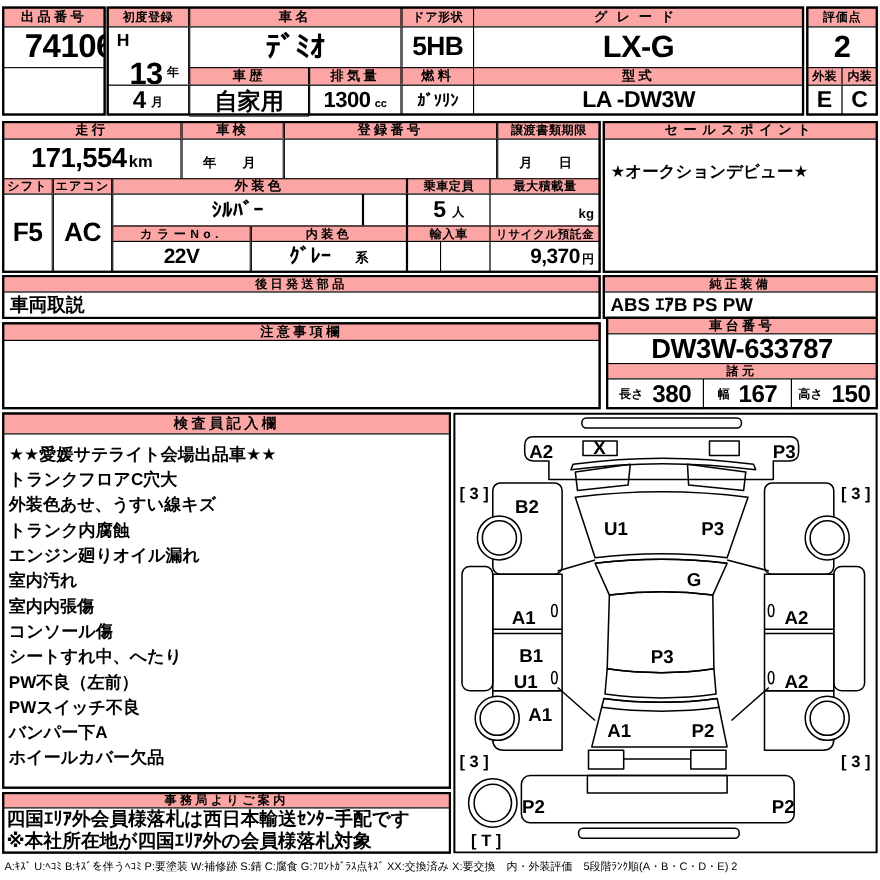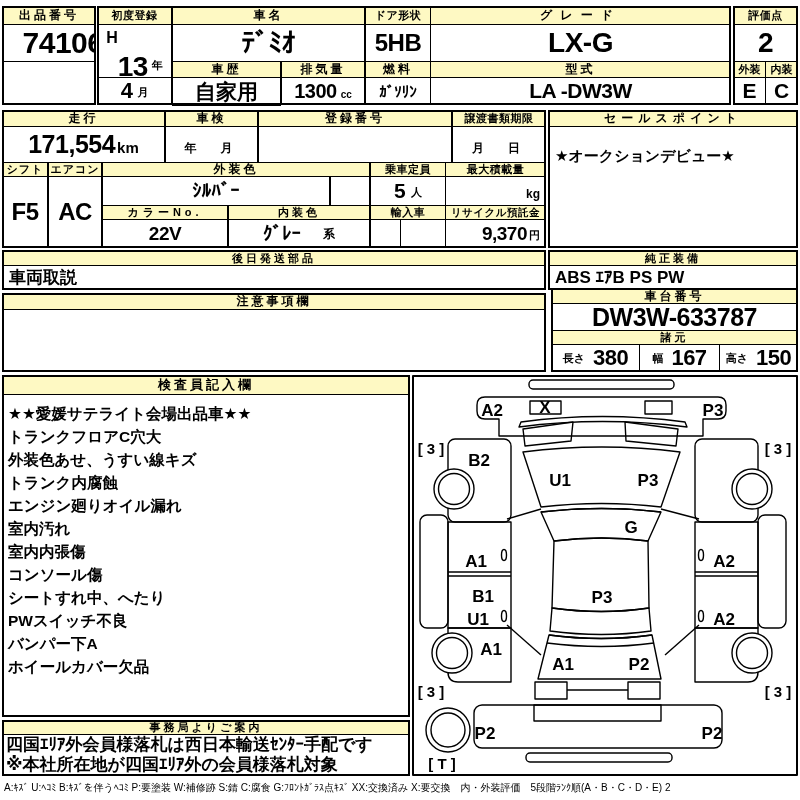--- a/index.html
+++ b/index.html
@@ -3,21 +3,21 @@
 <meta charset="utf-8">
 <style>
   html,body{margin:0;padding:0;}
   body{
     width:800px;height:800px;position:relative;background:#fff;color:#000;
     font-family:"Liberation Sans","DejaVu Sans",sans-serif;
     -webkit-font-smoothing:antialiased;overflow:hidden;
   }
   .cell{position:absolute;box-sizing:border-box;border:1px solid #000;background:#fff;
         display:flex;align-items:center;justify-content:center;overflow:hidden;}
-  .hdr{background:#fef9c3;font-size:12px;font-weight:bold;letter-spacing:3px;white-space:nowrap;}
+  .hdr{background:#fca5a5;font-size:12px;font-weight:bold;letter-spacing:3px;white-space:nowrap;}
   .hdr.tight{letter-spacing:0.5px;font-size:11px;}
   .hdr.small{font-size:11px;}
   .val{font-weight:bold;white-space:nowrap;}
   .left{justify-content:flex-start;padding-left:6px;}
   .right{justify-content:flex-end;padding-right:5px;}
   .top-al{align-items:flex-start;}
   .num{letter-spacing:-0.5px;font-family:"Liberation Sans","DejaVu Sans",sans-serif;}
   .outline{position:absolute;box-sizing:border-box;border:2px solid #000;pointer-events:none;background:transparent;}
   .plain{position:absolute;box-sizing:border-box;font-weight:bold;white-space:nowrap;}
   .insp-line{font-size:15.5px;font-weight:bold;line-height:23px;white-space:nowrap;}
@@ -156,20 +156,21 @@
   <div>
     <div class="insp-line">★★愛媛サテライト会場出品車★★</div>
     <div class="insp-line">トランクフロアC穴大</div>
     <div class="insp-line">外装色あせ、うすい線キズ</div>
     <div class="insp-line">トランク内腐蝕</div>
     <div class="insp-line">エンジン廻りオイル漏れ</div>
     <div class="insp-line">室内汚れ</div>
     <div class="insp-line">室内内張傷</div>
     <div class="insp-line">コンソール傷</div>
     <div class="insp-line">シートすれ中、へたり</div>
+    <div class="insp-line">PW不良（左前）</div>
     <div class="insp-line">PWスイッチ不良</div>
     <div class="insp-line">バンパー下A</div>
     <div class="insp-line">ホイールカバー欠品</div>
   </div>
 </div>
 <div class="outline" style="left:2px;top:375px;width:408px;height:342px;"></div>
 
 <div class="cell hdr small" style="left:2px;top:720px;width:408px;height:15px;">事務局よりご案内</div>
 <div class="cell left top-al" style="left:2px;top:734px;width:408px;height:42px;padding-left:3px;">
   <div>

